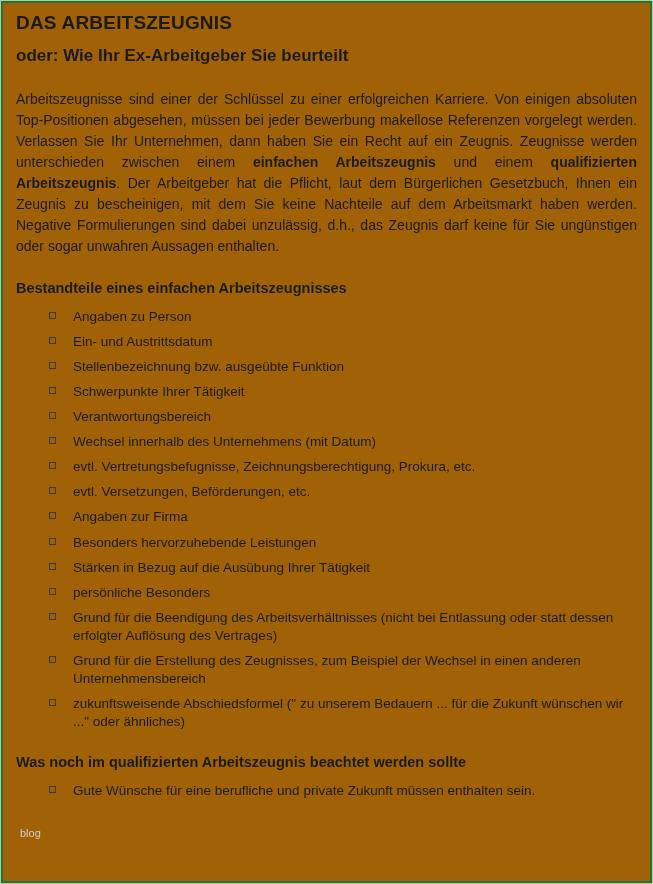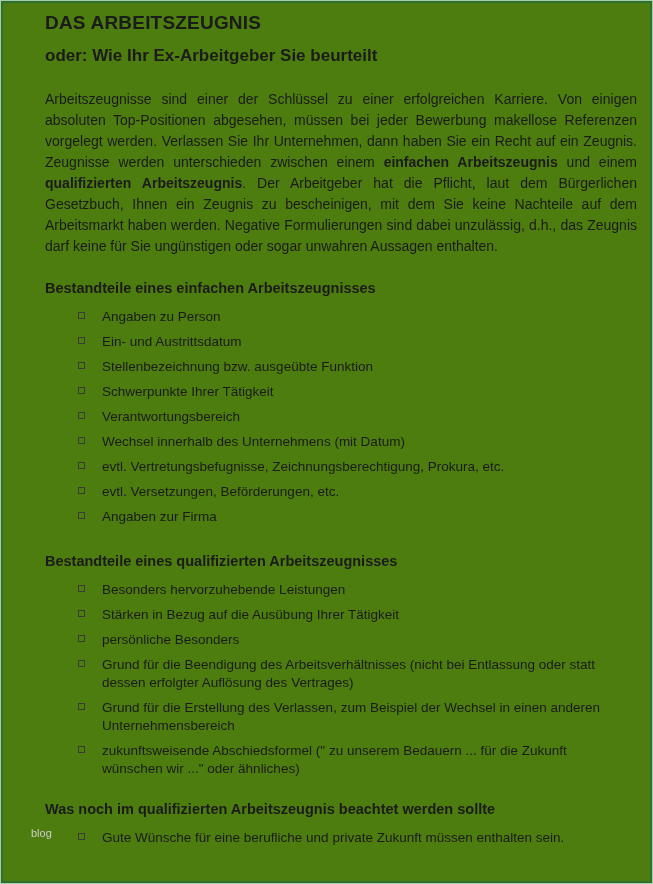--- a/index.html
+++ b/index.html
@@ -9,26 +9,25 @@
     width: 653px;
     height: 884px;
     border: 1px solid #a7cfa7;
     background: #cfe3cf;
     position: relative;
   }
   .doc-inner {
     width: 100%;
     height: 100%;
     border: 2px solid #2e6f2e;
-    background: #4d7c0f;
+    background: #a16207;
     overflow: hidden;
     position: relative;
     font-family: "Liberation Sans", "DejaVu Sans", sans-serif;
     color: #1b1b1b;
-    padding-left: 29px;
   }
   .content {
     padding: 6px 13px 0 13px;
   }
 
   h1.doc-title {
     font-size: 19px;
     line-height: 24px;
     margin: 2px 0 0 0;
     font-weight: bold;
@@ -76,21 +75,21 @@
     top: 4px;
     width: 7px;
     height: 7px;
     border: 1px solid #3a3a3a;
     background: transparent;
     display: inline-block;
   }
 
   .watermark {
     position: absolute;
-    left: 28px;
+    left: 17px;
     top: 824px;
     font-size: 11px;
     color: #cdcdcd;
     font-family: "Liberation Sans", sans-serif;
     pointer-events: none;
   }
 </style>
 </head>
 <body>
 
@@ -113,27 +112,26 @@
             <li><span class="bullet"></span><span>Schwerpunkte Ihrer Tätigkeit</span></li>
             <li><span class="bullet"></span><span>Verantwortungsbereich</span></li>
             <li><span class="bullet"></span><span>Wechsel innerhalb des Unternehmens (mit Datum)</span></li>
             <li><span class="bullet"></span><span>evtl. Vertretungsbefugnisse, Zeichnungsberechtigung, Prokura, etc.</span></li>
             <li><span class="bullet"></span><span>evtl. Versetzungen, Beförderungen, etc.</span></li>
             <li><span class="bullet"></span><span>Angaben zur Firma</span></li>
           </ul>
       </div>
 
       <div class="section gap-large">
-        <h3>Bestandteile eines qualifizierten Arbeitszeugnisses</h3>
         <ul class="check-list">
             <li><span class="bullet"></span><span>Besonders hervorzuhebende Leistungen</span></li>
             <li><span class="bullet"></span><span>Stärken in Bezug auf die Ausübung Ihrer Tätigkeit</span></li>
             <li><span class="bullet"></span><span>persönliche Besonders</span></li>
             <li><span class="bullet"></span><span>Grund für die Beendigung des Arbeitsverhältnisses (nicht bei Entlassung oder statt dessen erfolgter Auflösung des Vertrages)</span></li>
-            <li><span class="bullet"></span><span>Grund für die Erstellung des Verlassen, zum Beispiel der Wechsel in einen anderen Unternehmensbereich</span></li>
+            <li><span class="bullet"></span><span>Grund für die Erstellung des Zeugnisses, zum Beispiel der Wechsel in einen anderen Unternehmensbereich</span></li>
             <li><span class="bullet"></span><span>zukunftsweisende Abschiedsformel (" zu unserem Bedauern ... für die Zukunft wünschen wir ..." oder ähnliches)</span></li>
           </ul>
       </div>
 
       <div class="section">
         <h3>Was noch im qualifizierten Arbeitszeugnis beachtet werden sollte</h3>
         <ul class="check-list">
             <li><span class="bullet"></span><span>Gute Wünsche für eine berufliche und private Zukunft müssen enthalten sein.</span></li>
           </ul>
       </div>

